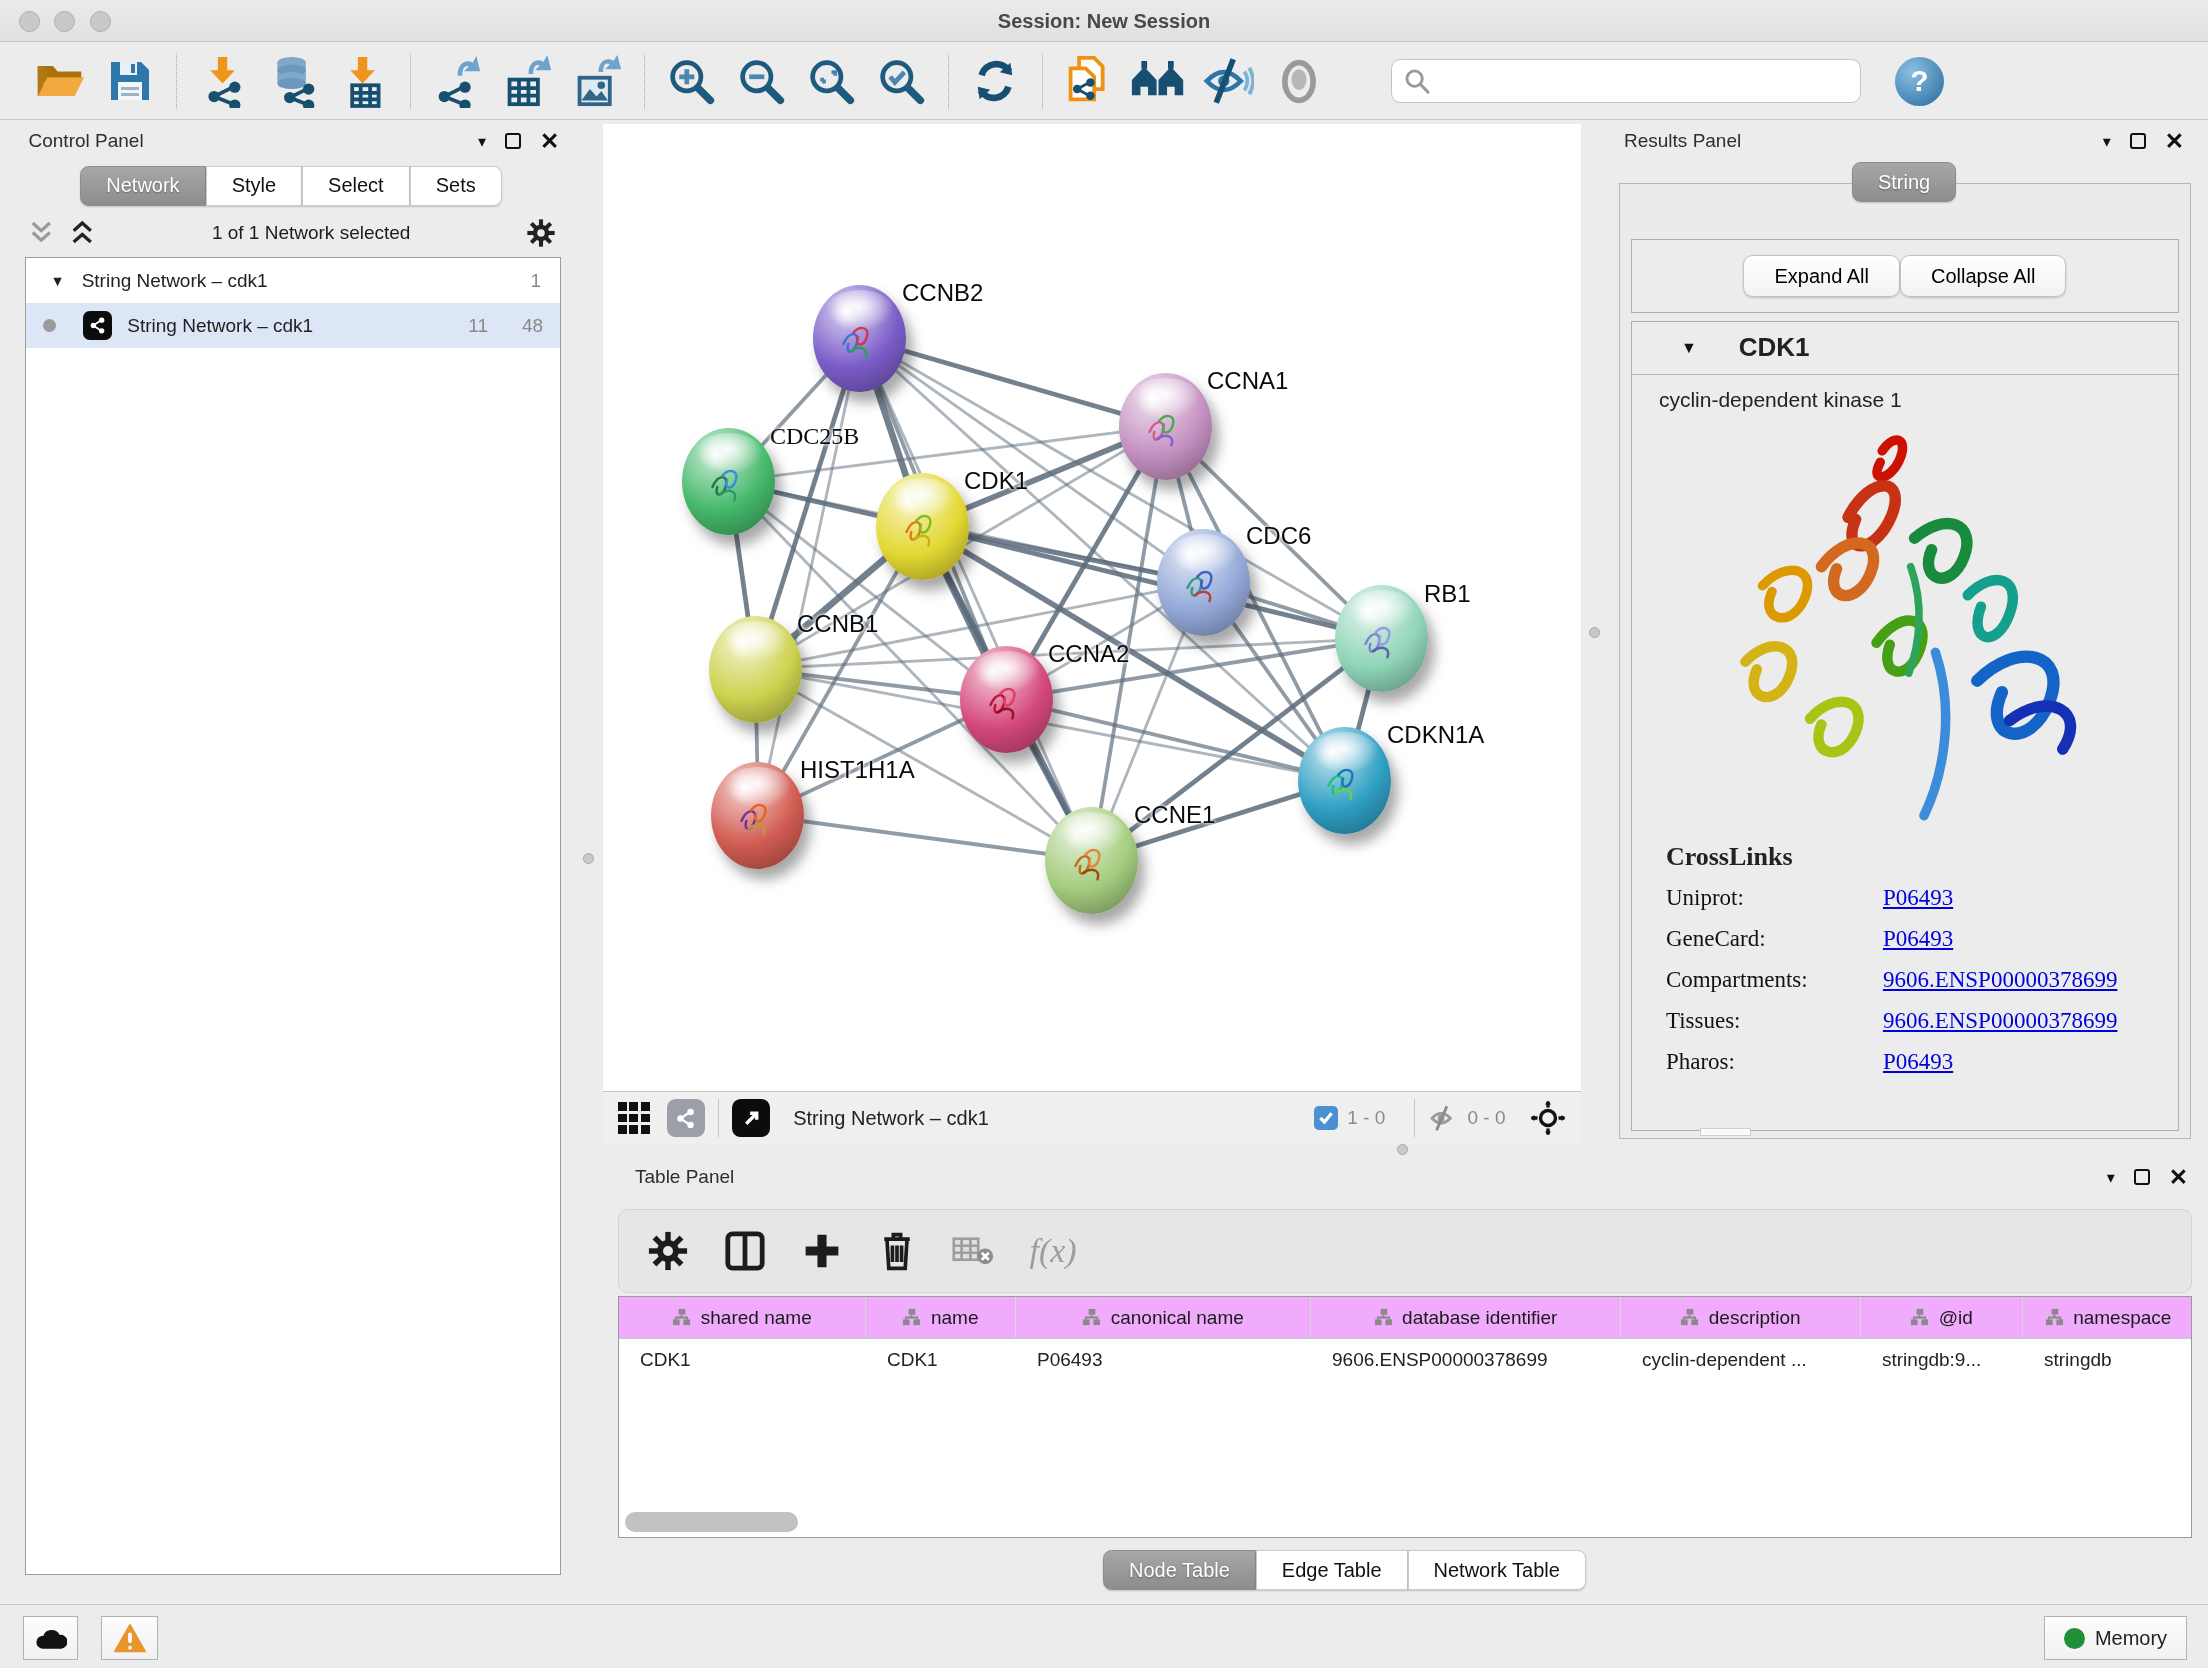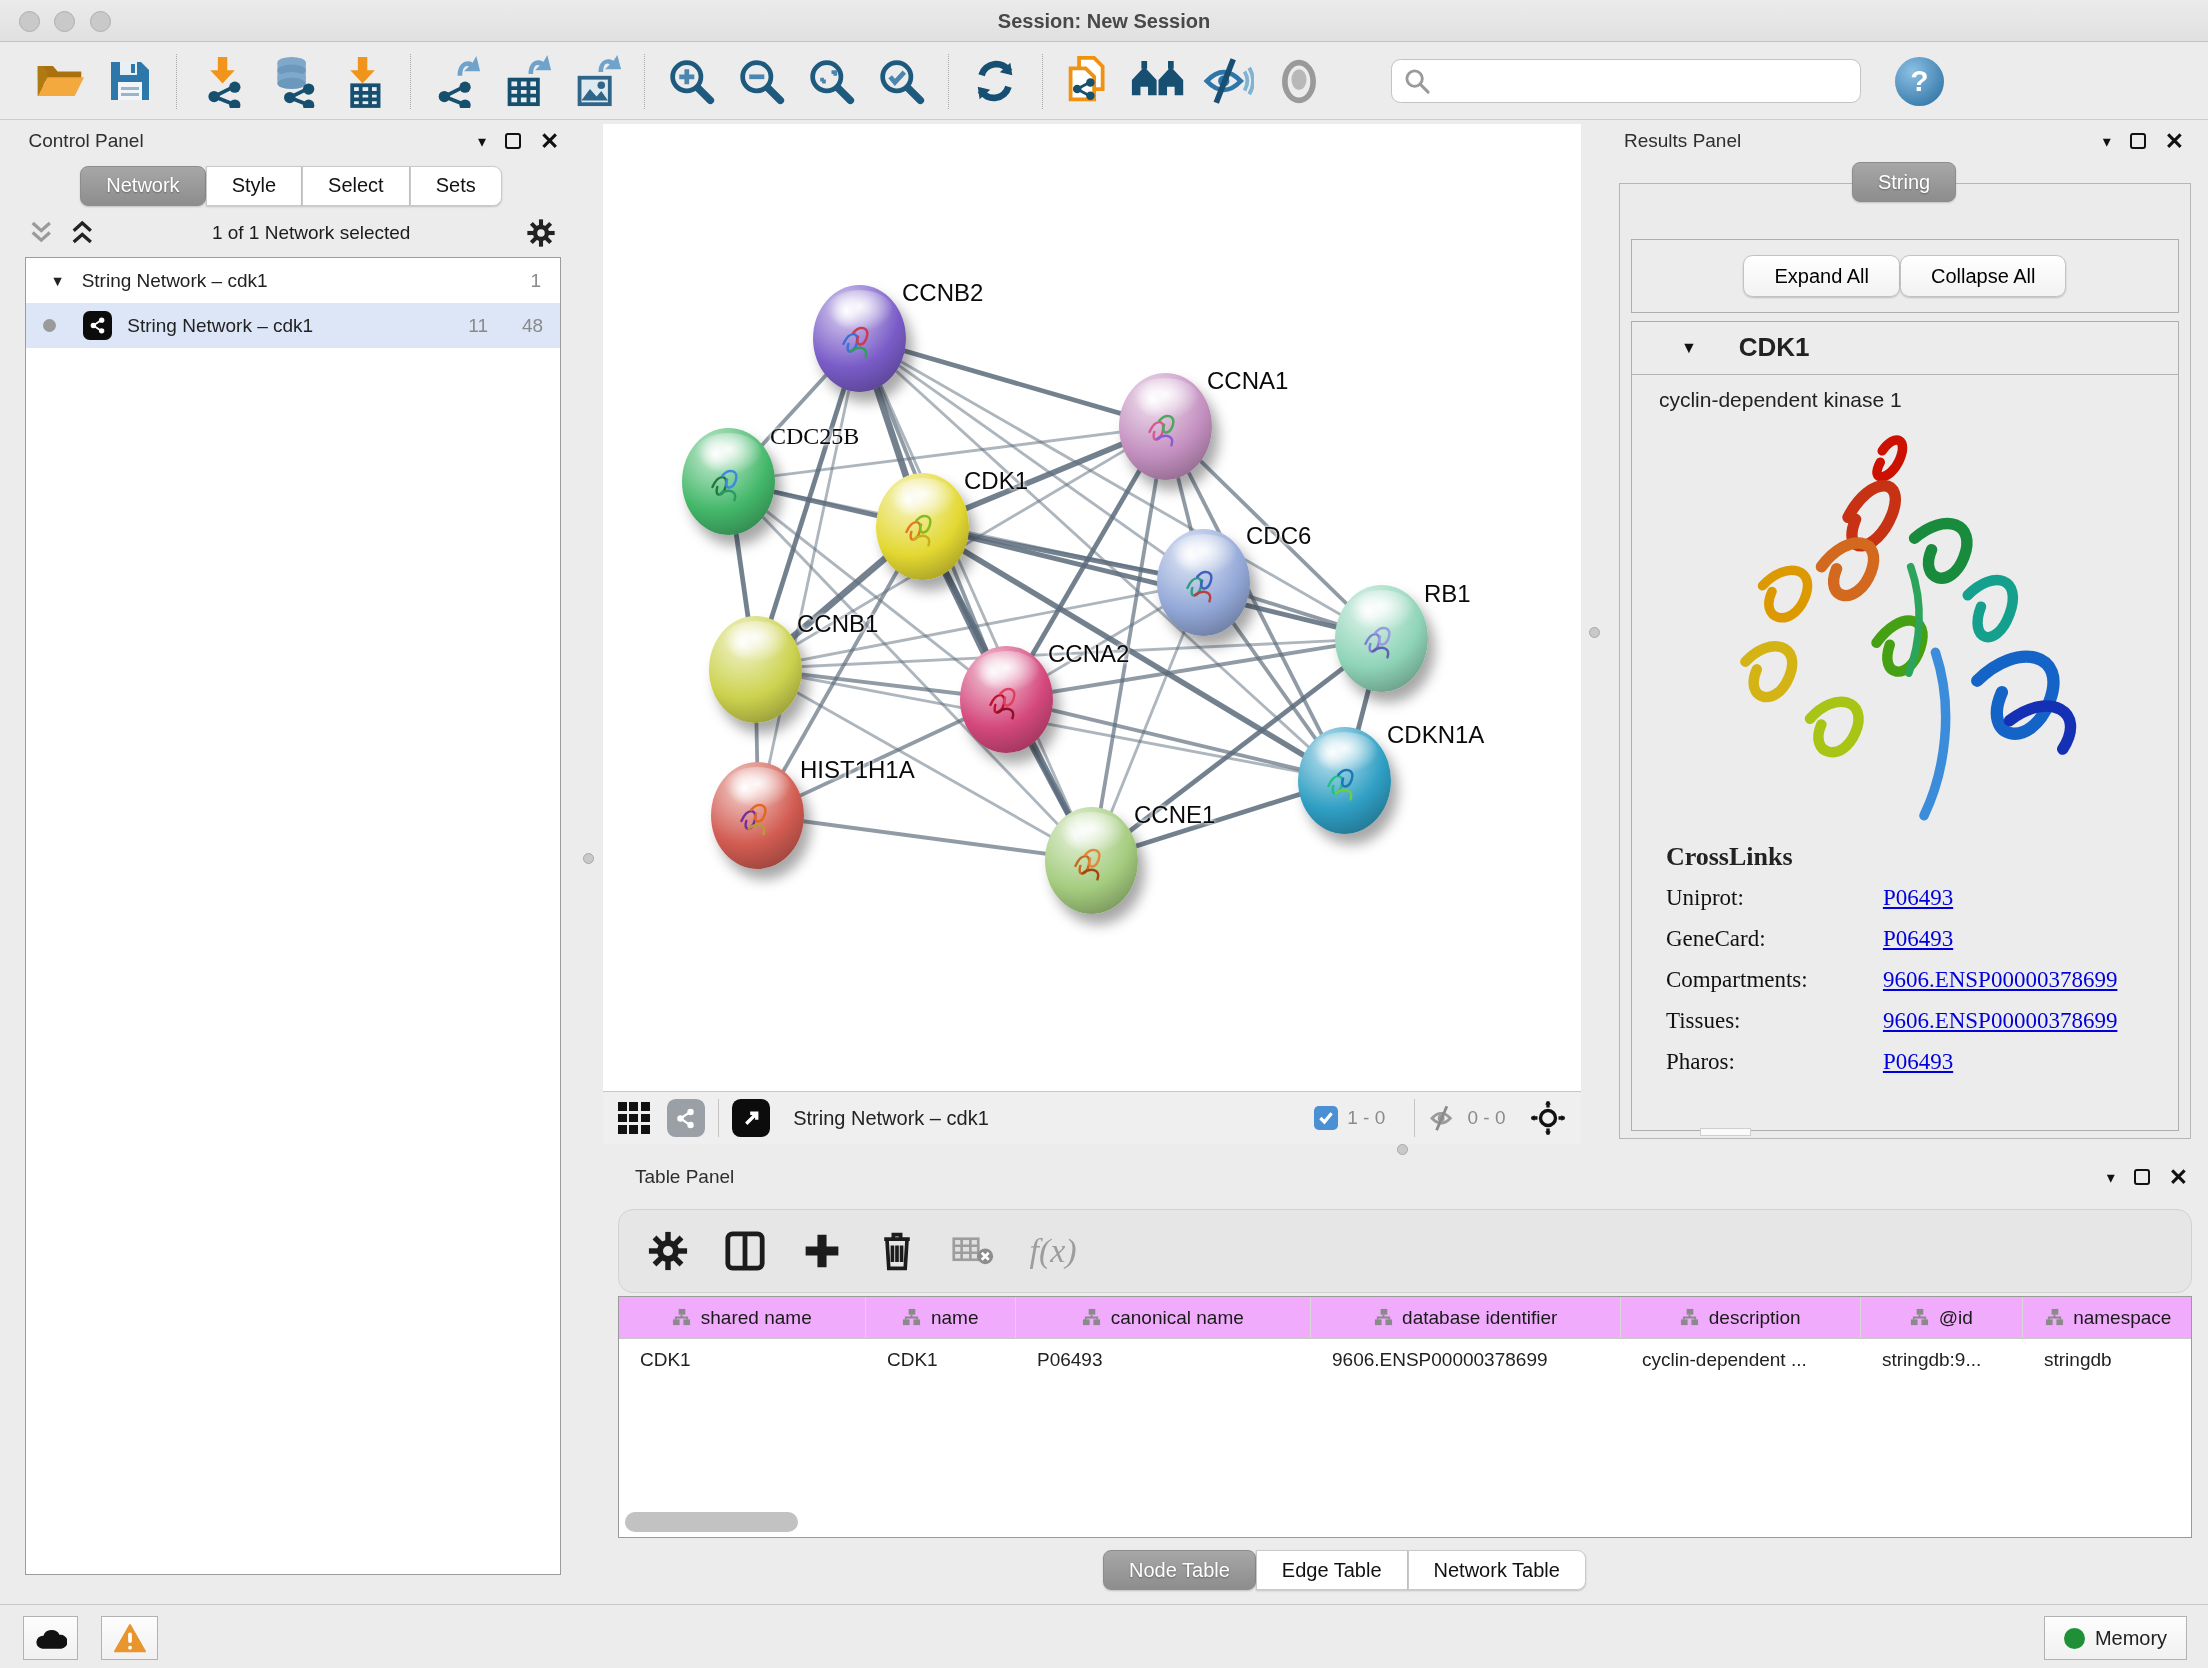--- a/index.html
+++ b/index.html
@@ -33,21 +33,21 @@
   .float-box { width:16px; height:16px; border:2.4px solid #111; border-radius:2.9px; }
   .close-x { font-size:23px; font-weight:bold; color:#111; line-height:1; }
 
   
   .seg-tab { height:40px; padding:0 25px; background:#fff; border:1px solid #c9c9c9; display:flex;
     align-items:center; font-size:20px; color:#111; box-shadow:0 1px 1.9px rgba(0,0,0,.18); }
   .seg-tab:first-child { border-radius:8.6px 0 0 8.6px; }
   .seg-tab:last-child { border-radius:0 8.6px 8.6px 0; }
   .seg-tab.single { border-radius:8.6px; }
   .seg-tab.active { background:linear-gradient(#a7a7a7,#8d8d8d); color:#fff; border-color:#8d8d8d;
-    text-shadow:0 1px 1.9px rgba(0,0,0,.35);border-radius:8px; }
+    text-shadow:0 1px 1.9px rgba(0,0,0,.35); }
 
   
   .control-panel { position:absolute; left:9.5px; top:124px; width:563px; height:1459px; }
   .cp-header { height:34px; display:flex; align-items:center; justify-content:space-between; padding:0 13.3px 0 19px; }
   .cp-tabs { display:flex; justify-content:center; margin-top:7.6px; }
   .cp-selrow { height:44px; display:flex; align-items:center; padding:0 17px; margin-top:5.7px; }
   .cp-selrow .sel-text { flex:1; text-align:center; font-size:19px; color:#1c1c1c; }
   .cp-tree { position:absolute; left:15px; right:11.4px; top:133px; bottom:7.6px; background:#fff;
     border:1.9px solid #9c9c9c; }
   .tree-row { height:45px; display:flex; align-items:center; font-size:19px; position:relative; }
@@ -101,21 +101,21 @@
   .xl-title { font-size:26px; font-weight:bold; margin-bottom:13.3px; }
   .xl-row { display:flex; margin-bottom:15px; font-size:23px; }
   .xl-label { width:217px; color:#111; }
   .xl-link { color:#0000dd; text-decoration:underline; }
   .rp-notch { position:absolute; bottom:-5.7px; left:68px; width:51px; height:7.6px; background:#fafafa; border:1px solid #cfcfcf; }
 
   
   .table-panel { position:absolute; left:586px; top:1156px; width:1617px; height:426px; }
   .tp-header { height:42px; display:flex; align-items:center; justify-content:space-between; padding:0 15px 0 49px; }
   .tp-toolbar { position:absolute; left:32px; right:11.4px; top:53px; height:84px; background:#e6e6e6;
-    border:1px solid #d2d2d2; border-radius:15px; display:flex; align-items:center; gap:36px; padding-left:28.5px; }
+    border:1px solid #d2d2d2; border-radius:10px; display:flex; align-items:center; gap:36px; padding-left:28.5px; }
   .fx { font-family:"Liberation Serif",serif; font-style:italic; font-size:34px; color:#9d9d9d; }
   .tp-table { position:absolute; left:32px; right:11.4px; top:140px; bottom:44px; background:#fff;
     border:1.9px solid #9a9a9a; overflow:hidden; }
   .tp-head { display:flex; height:42px; background:#f0abfc; border-bottom:1px solid #c9c9c9; }
   .th-cell { display:flex; align-items:center; justify-content:center; gap:9.5px; font-size:19px; color:#1a1a1a;
     border-right:1px solid #d8d8d8; overflow:hidden; white-space:nowrap; flex:none; }
   .tp-row { display:flex; height:41px; }
   .td-cell { display:flex; align-items:center; padding-left:21px; font-size:19px; overflow:hidden;
     white-space:nowrap; flex:none; }
   .tp-hscroll { position:absolute; left:5.7px; bottom:4.8px; width:173px; height:20px; background:#c2c2c2; border-radius:10.5px; }

